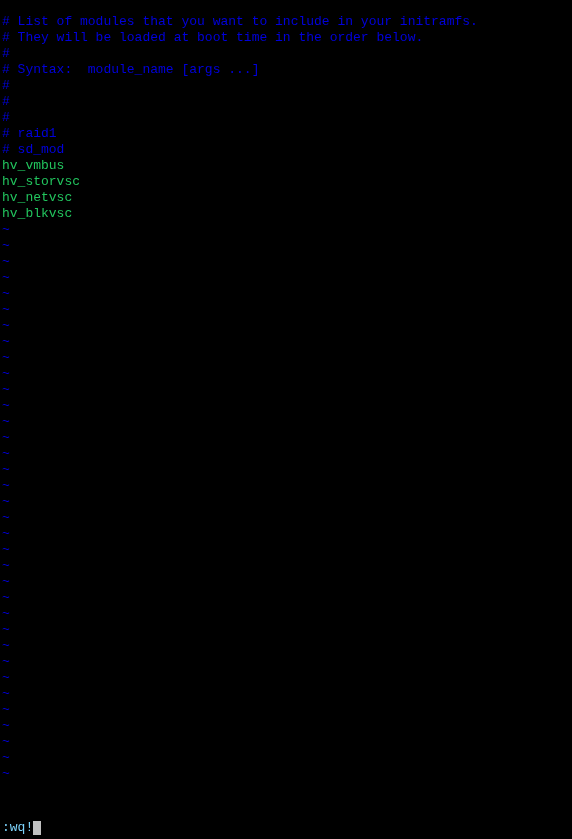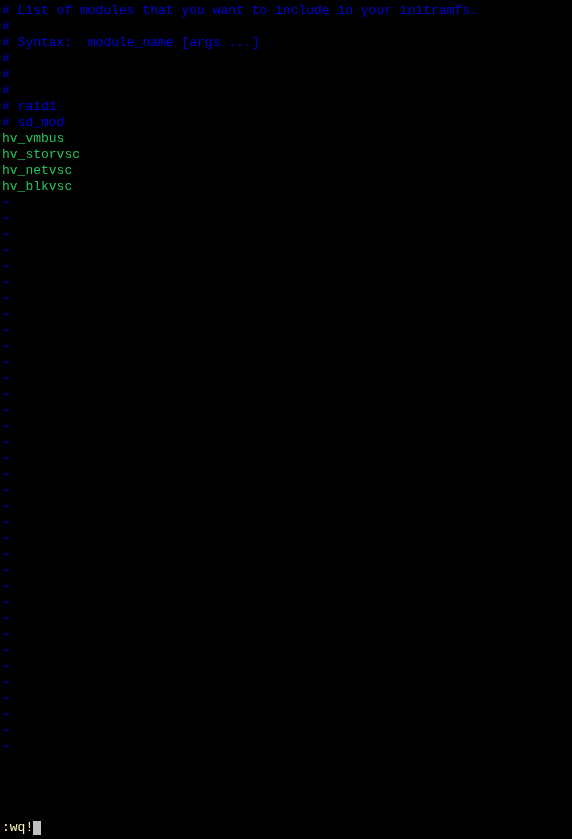--- a/index.html
+++ b/index.html
@@ -13,56 +13,57 @@
       height: 839px;
       font-family: "Courier New", monospace;
       font-size: 13px;
       line-height: 16px;
       overflow: hidden;
       position: relative;
     }
     .terminal {
       width: 100%;
       height: 100%;
-      padding: 3px 2px;
+      padding: 14px 2px;
       position: relative;
     }
     .comment {
       color: #0000dd;
     }
     .text {
       color: #22c55e;
     }
     .tilde {
       color: #0000dd;
     }
     .line {
       white-space: pre;
       height: 16px;
     }
     .command-line {
       position: absolute;
       bottom: 3px;
       left: 2px;
-      color: #fef9c3;
+      color: #7dd3fc;
       white-space: pre;
     }
     .cursor {
       display: inline-block;
       width: 8px;
       height: 14px;
       background: #c0c0c0;
       vertical-align: text-bottom;
     }
   </style>
 </head>
 <body>
 
 <div class="terminal">
   <div class="line comment"># List of modules that you want to include in your initramfs.</div>
+  <div class="line comment"># They will be loaded at boot time in the order below.</div>
   <div class="line comment">#</div>
   <div class="line comment"># Syntax:  module_name [args ...]</div>
   <div class="line comment">#</div>
   <div class="line comment">#</div>
   <div class="line comment">#</div>
   <div class="line comment"># raid1</div>
   <div class="line comment"># sd_mod</div>
   <div class="line text">hv_vmbus</div>
   <div class="line text">hv_storvsc</div>
   <div class="line text">hv_netvsc</div>

